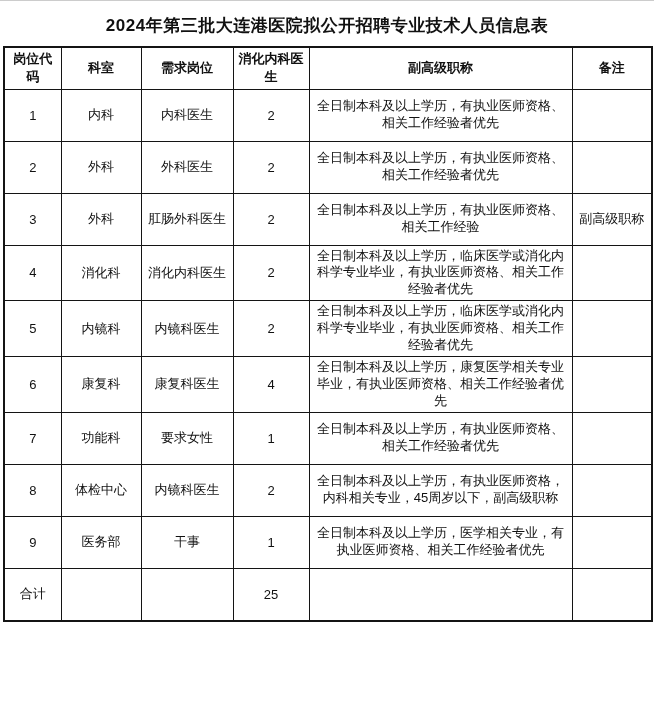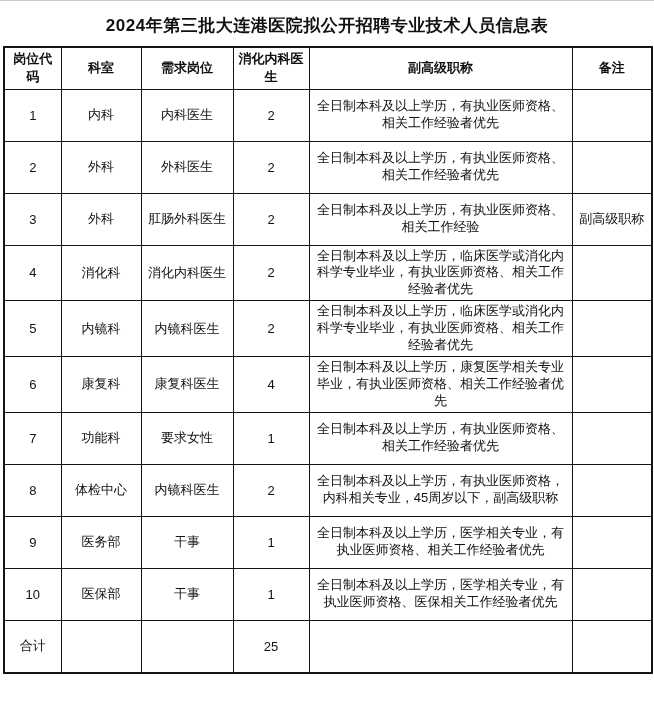--- a/index.html
+++ b/index.html
@@ -160,28 +160,20 @@
           <td></td>
         </tr>
         <tr>
           <td>9</td>
           <td>医务部</td>
           <td>干事</td>
           <td>1</td>
           <td class="req">全日制本科及以上学历，医学相关专业，有执业医师资格、相关工作经验者优先</td>
           <td></td>
         </tr>
-        <tr>
-          <td>10</td>
-          <td>医保部</td>
-          <td>干事</td>
-          <td>1</td>
-          <td class="req">全日制本科及以上学历，医学相关专业，有执业医师资格、医保相关工作经验者优先</td>
-          <td></td>
-        </tr>
       </tbody>
     <tfoot>
       <tr>
         <td>合计</td>
         <td></td>
         <td></td>
         <td>25</td>
         <td class="req"></td>
         <td></td>
       </tr>

